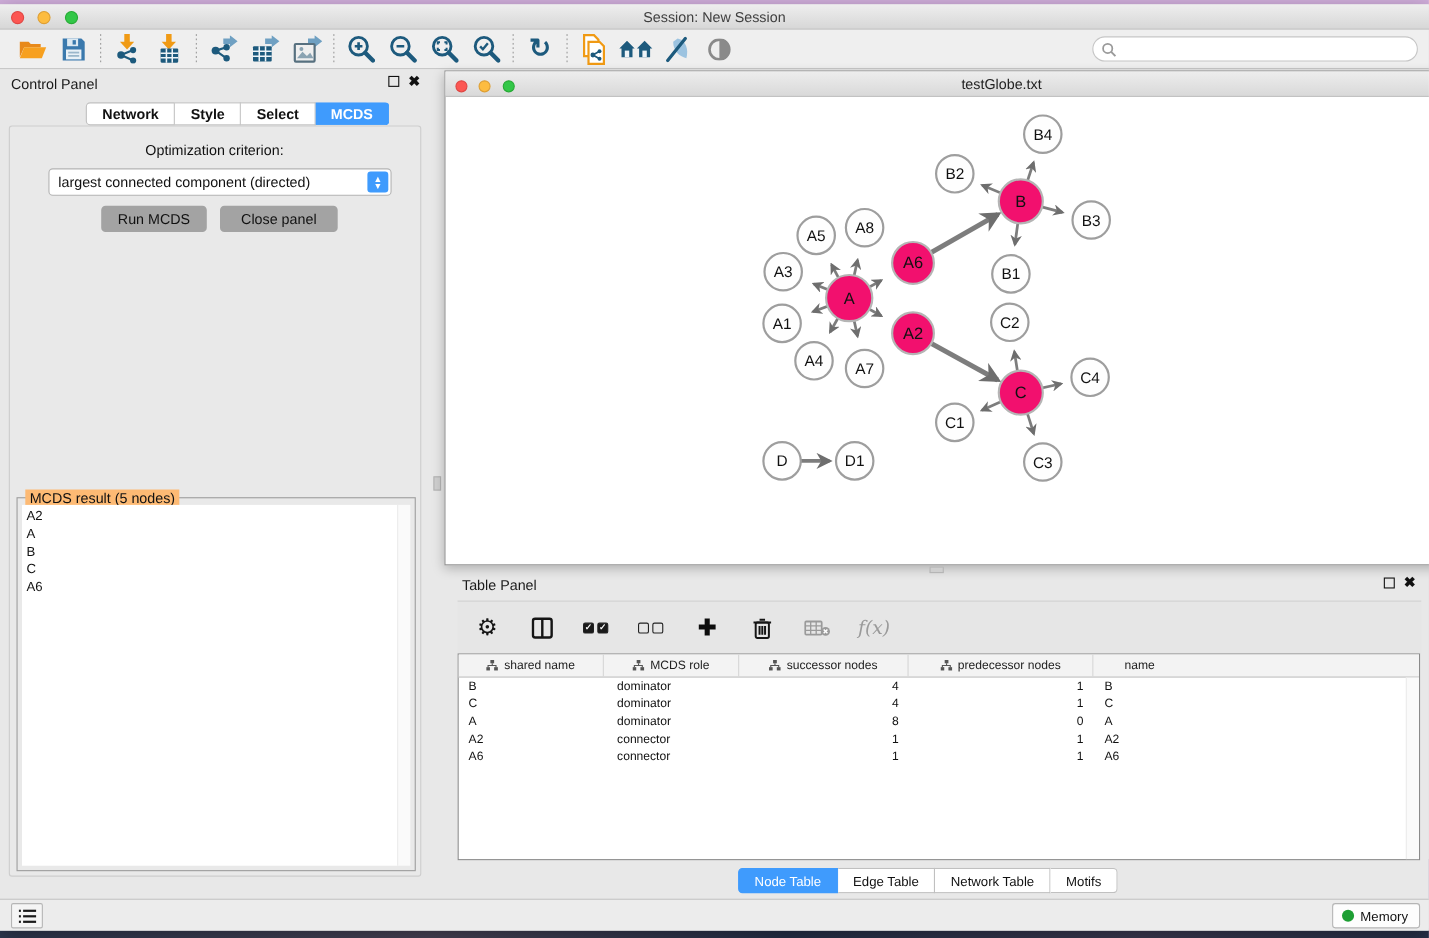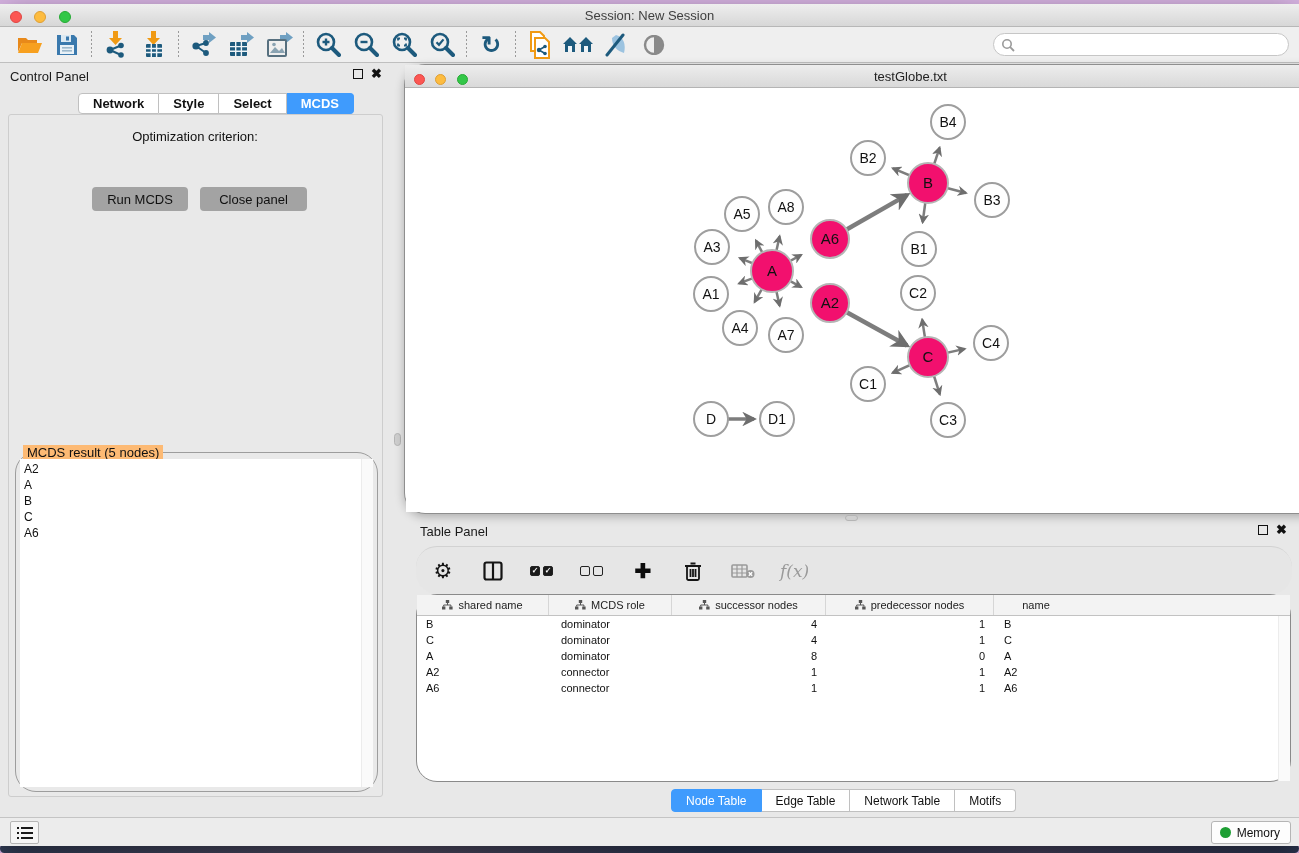--- a/index.html
+++ b/index.html
@@ -1,19 +1,19 @@
 <!DOCTYPE html>
 <html><head>
 <meta charset="utf-8">
 <style>
   * { margin:0; padding:0; box-sizing:border-box; }
   html,body { width:1299px; height:853px; }
   body { font-family:"Liberation Sans", sans-serif; position:relative; overflow:hidden;
          background:linear-gradient(180deg,#cfadda 0%,#c9a6d6 100%); }
-  .abs { position:absolute;border-radius:21px; }
+  .abs { position:absolute; }
 
   
   #wallpaper-bottom { left:0; right:0; bottom:0; height:9px;
     background:linear-gradient(90deg,#2e3850,#4a4458 30%,#263049 55%,#3d3a52 80%,#28314a); }
 
   
   #app { left:0; top:4px; width:1299px; height:842px; background:#e8e8e8;
          box-shadow:0 6px 18px rgba(0,0,0,.35); display:flex; flex-direction:column; }
 
   
@@ -288,20 +288,27 @@
         <span class="close-x">✖</span>
       </span>
       <div class="tabstrip" id="cp-tabs">
         <div class="tab">Network</div>
         <div class="tab">Style</div>
         <div class="tab">Select</div>
         <div class="tab active">MCDS</div>
       </div>
       <div class="abs" id="cp-content"></div>
       <div class="abs" id="opt-label">Optimization criterion:</div>
+      <div class="abs" id="criterion">
+        <span>largest connected component (directed)</span>
+        <span class="stepper">
+            <span>▲</span>
+            <span>▼</span>
+          </span>
+      </div>
       <div class="cp-btn" id="run-btn">Run MCDS</div>
       <div class="cp-btn" id="closep-btn">Close panel</div>
       <div class="abs" id="result-group">
         <span id="result-title">MCDS result (5 nodes)</span>
         <div id="result-list">
             <div class="result-item">A2</div>
             <div class="result-item">A</div>
             <div class="result-item">B</div>
             <div class="result-item">C</div>
             <div class="result-item">A6</div>

